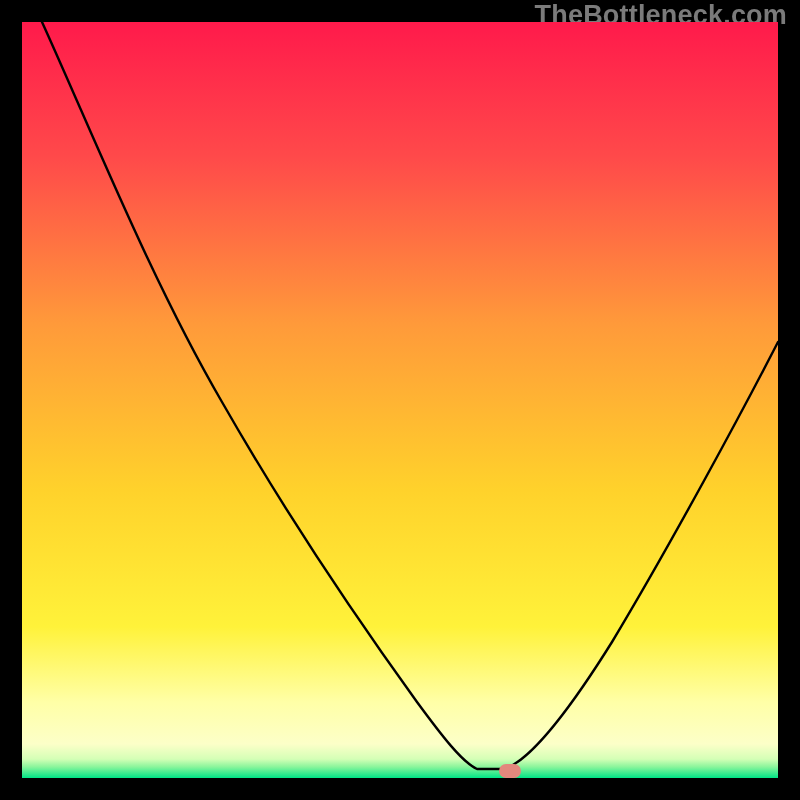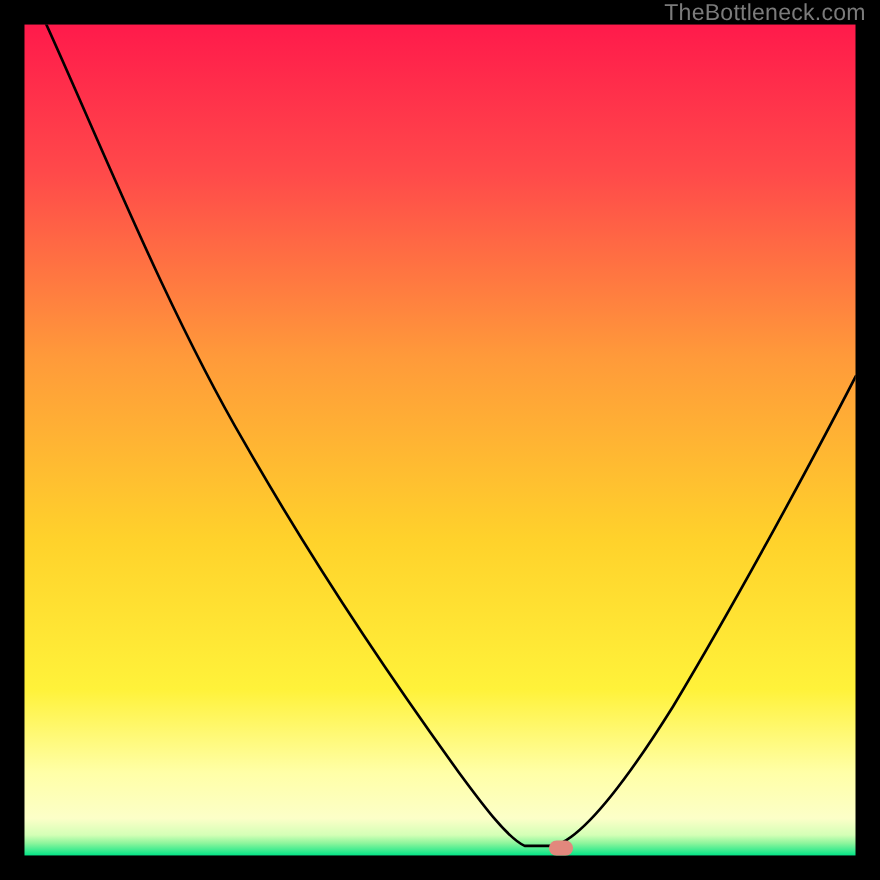--- a/index.html
+++ b/index.html
@@ -23,22 +23,22 @@
     top: 22px;
     width: 756px;
     height: 756px;
     overflow: hidden;
   }
   .watermark {
     position: absolute;
     top: 0px;
     right: 13px;
     color: #7b7b7b;
-    font-size: 21px;
-    font-weight: 400;
+    font-size: 27px;
+    font-weight: 700;
     letter-spacing: 0.2px;
   }
   .marker {
     position: absolute;
     width: 22px;
     height: 14px;
     border-radius: 7px;
     background: #e2887d;
     transform: translate(-50%, -50%);
   }

